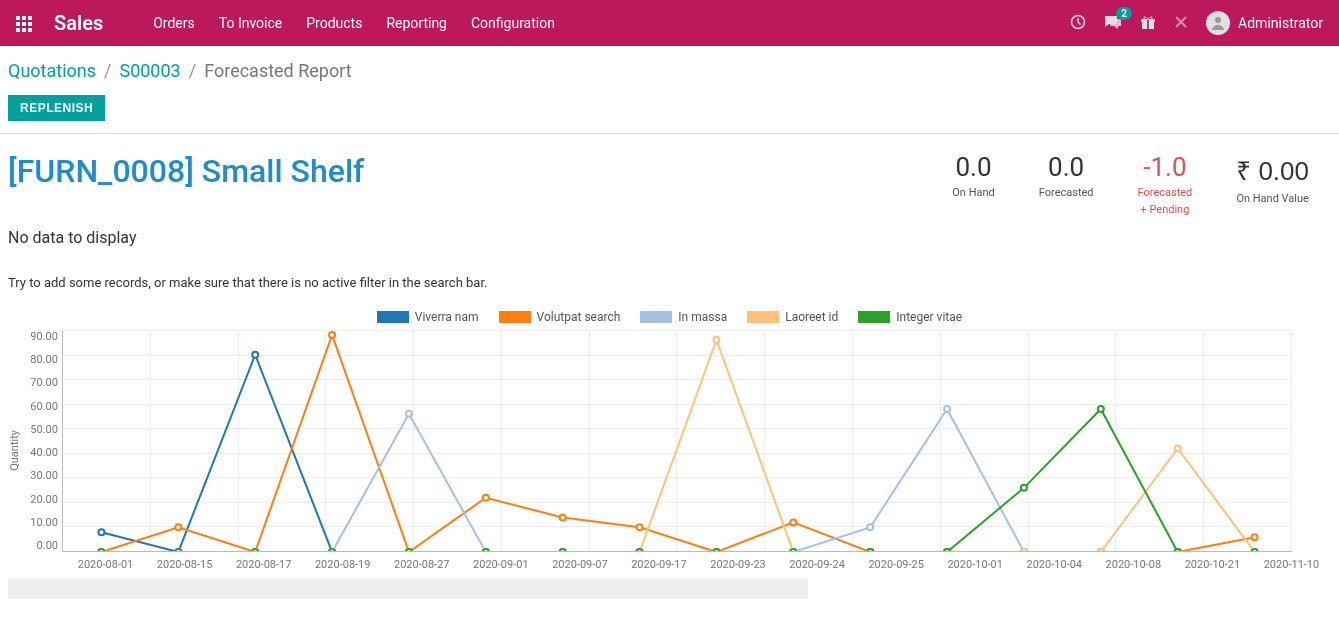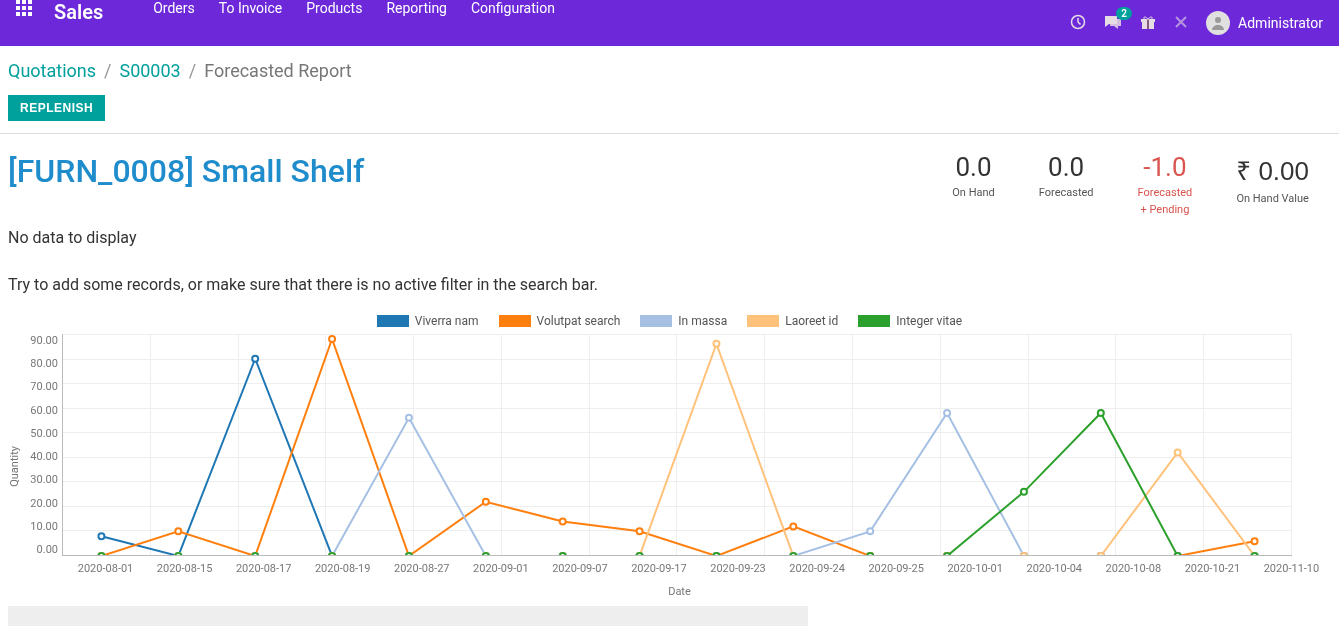--- a/index.html
+++ b/index.html
@@ -1,17 +1,17 @@
 <!DOCTYPE html>
 <html><head>
 <meta charset="utf-8">
 <style>
 * { margin: 0; padding: 0; box-sizing: border-box; }
 body { font-family: -apple-system, BlinkMacSystemFont, "Segoe UI", Roboto, "Helvetica Neue", sans-serif; font-size: 14px; color: #333; width: 1339px; }
-.topbar { background: #6d28d9; height: 46px; display: flex; padding: 0 16px; color: #fff; }
+.topbar { background: #be185d; height: 46px; display: flex; align-items: center; padding: 0 16px; color: #fff; }
 .apps-icon { display: inline-flex; flex-wrap: wrap; width: 18px; height: 14px; gap: 2px; margin-right: 20px; cursor: pointer; }
 .apps-icon span { width: 4px; height: 4px; background: #fff; }
 .brand { font-size: 20px; font-weight: 600; margin-right: 50px; }
 .nav { display: flex; gap: 24px; flex: 1; }
 .nav-item { color: #fff; font-size: 14px; cursor: pointer; }
 .right-icons { display: flex; align-items: center; gap: 18px; }
 .icon-btn { color: #e6dce3; cursor: pointer; }
 .badge-wrap { position: relative; }
 .badge { position: absolute; top: -7px; right: -10px; background: #00a09d; color: #fff; font-size: 10px; padding: 1px 5px; border-radius: 8px; font-weight: 600; }
 .avatar { width: 24px; height: 24px; border-radius: 50%; background: #e0e0e0; display: inline-flex; align-items: center; justify-content: center; }
@@ -31,21 +31,21 @@
 
 .product-header { display: flex; align-items: flex-start; padding: 18px 8px 8px 8px; }
 .product-title { flex: 1; font-size: 32px; font-weight: 500; color: #1f8ccc; cursor: pointer; }
 .stat { text-align: center; padding: 0 22px; }
 .stat .val { font-size: 26px; font-weight: 400; }
 .stat .label { font-size: 11px; color: #555; margin-top: 4px; }
 .stat.red .val, .stat.red .label { color: #d9534f; }
 .rupee { font-family: Arial, sans-serif; }
 
 .no-data { padding: 4px 8px; font-size: 16px; }
-.no-data-hint { padding: 24px 4px 16px 8px; font-size: 16px; color: #333; }
+.no-data-hint { padding: 24px 4px 16px 8px; font-size: 13px; color: #333; }
 
 .chart-area { padding: 0 8px; }
 .legend { display: flex; justify-content: center; gap: 20px; margin: 4px 0 6px; font-size: 12px; color: #555; }
 .legend-item { display: flex; align-items: center; gap: 6px; }
 .swatch { width: 32px; height: 12px; }
 .chart-wrap { display: flex; }
 .ylabel { writing-mode: vertical-rl; transform: rotate(180deg); text-align: center; font-size: 11px; color: #777; width: 20px; align-self: center; }
 .plot-col { flex: 1; }
 .yaxis { display: flex; flex-direction: column; justify-content: space-between; font-size: 11px; color: #777; text-align: right; height: 222px; padding-right: 4px; min-width: 34px; }
 .plot-row { display: flex; }
@@ -289,18 +289,17 @@
           <span>2020-09-17</span>
           <span>2020-09-23</span>
           <span>2020-09-24</span>
           <span>2020-09-25</span>
           <span>2020-10-01</span>
           <span>2020-10-04</span>
           <span>2020-10-08</span>
           <span>2020-10-21</span>
           <span>2020-11-10</span>
         </div>
-      <div class="xlabel">Date</div>
     </div>
   </div>
 </div>
 
 <div class="scroll-track"></div>
 
 </body></html>

